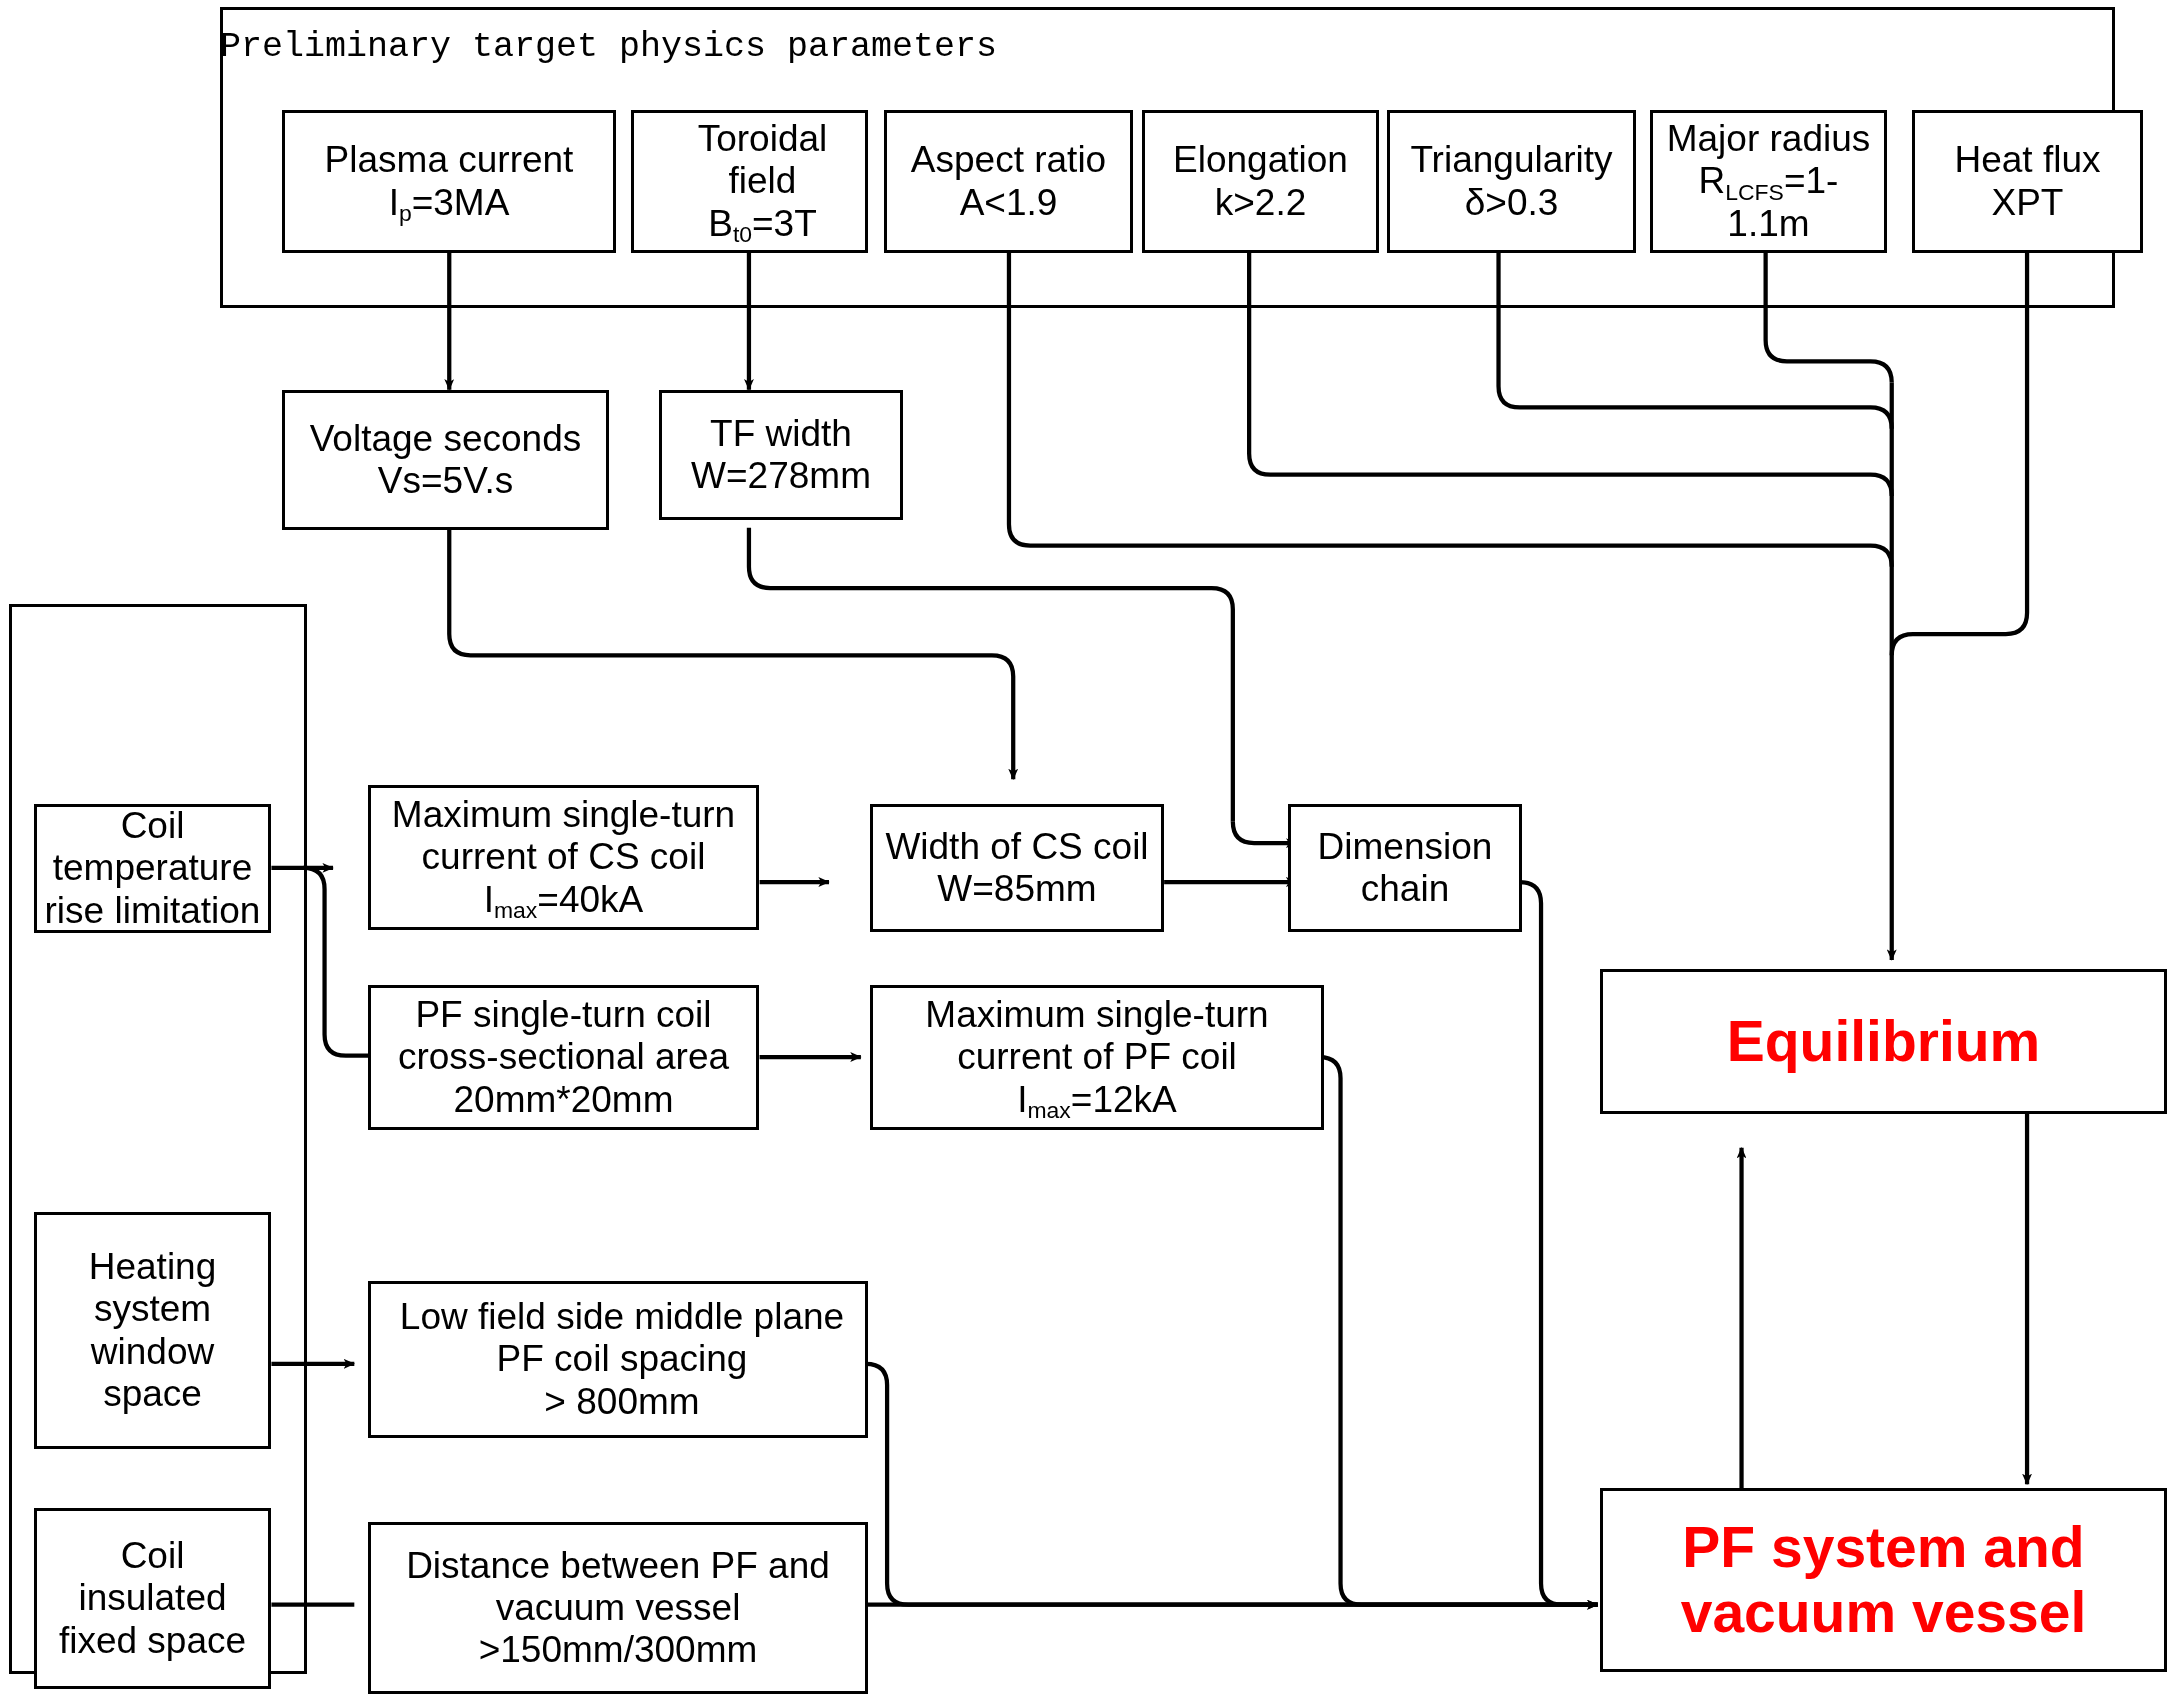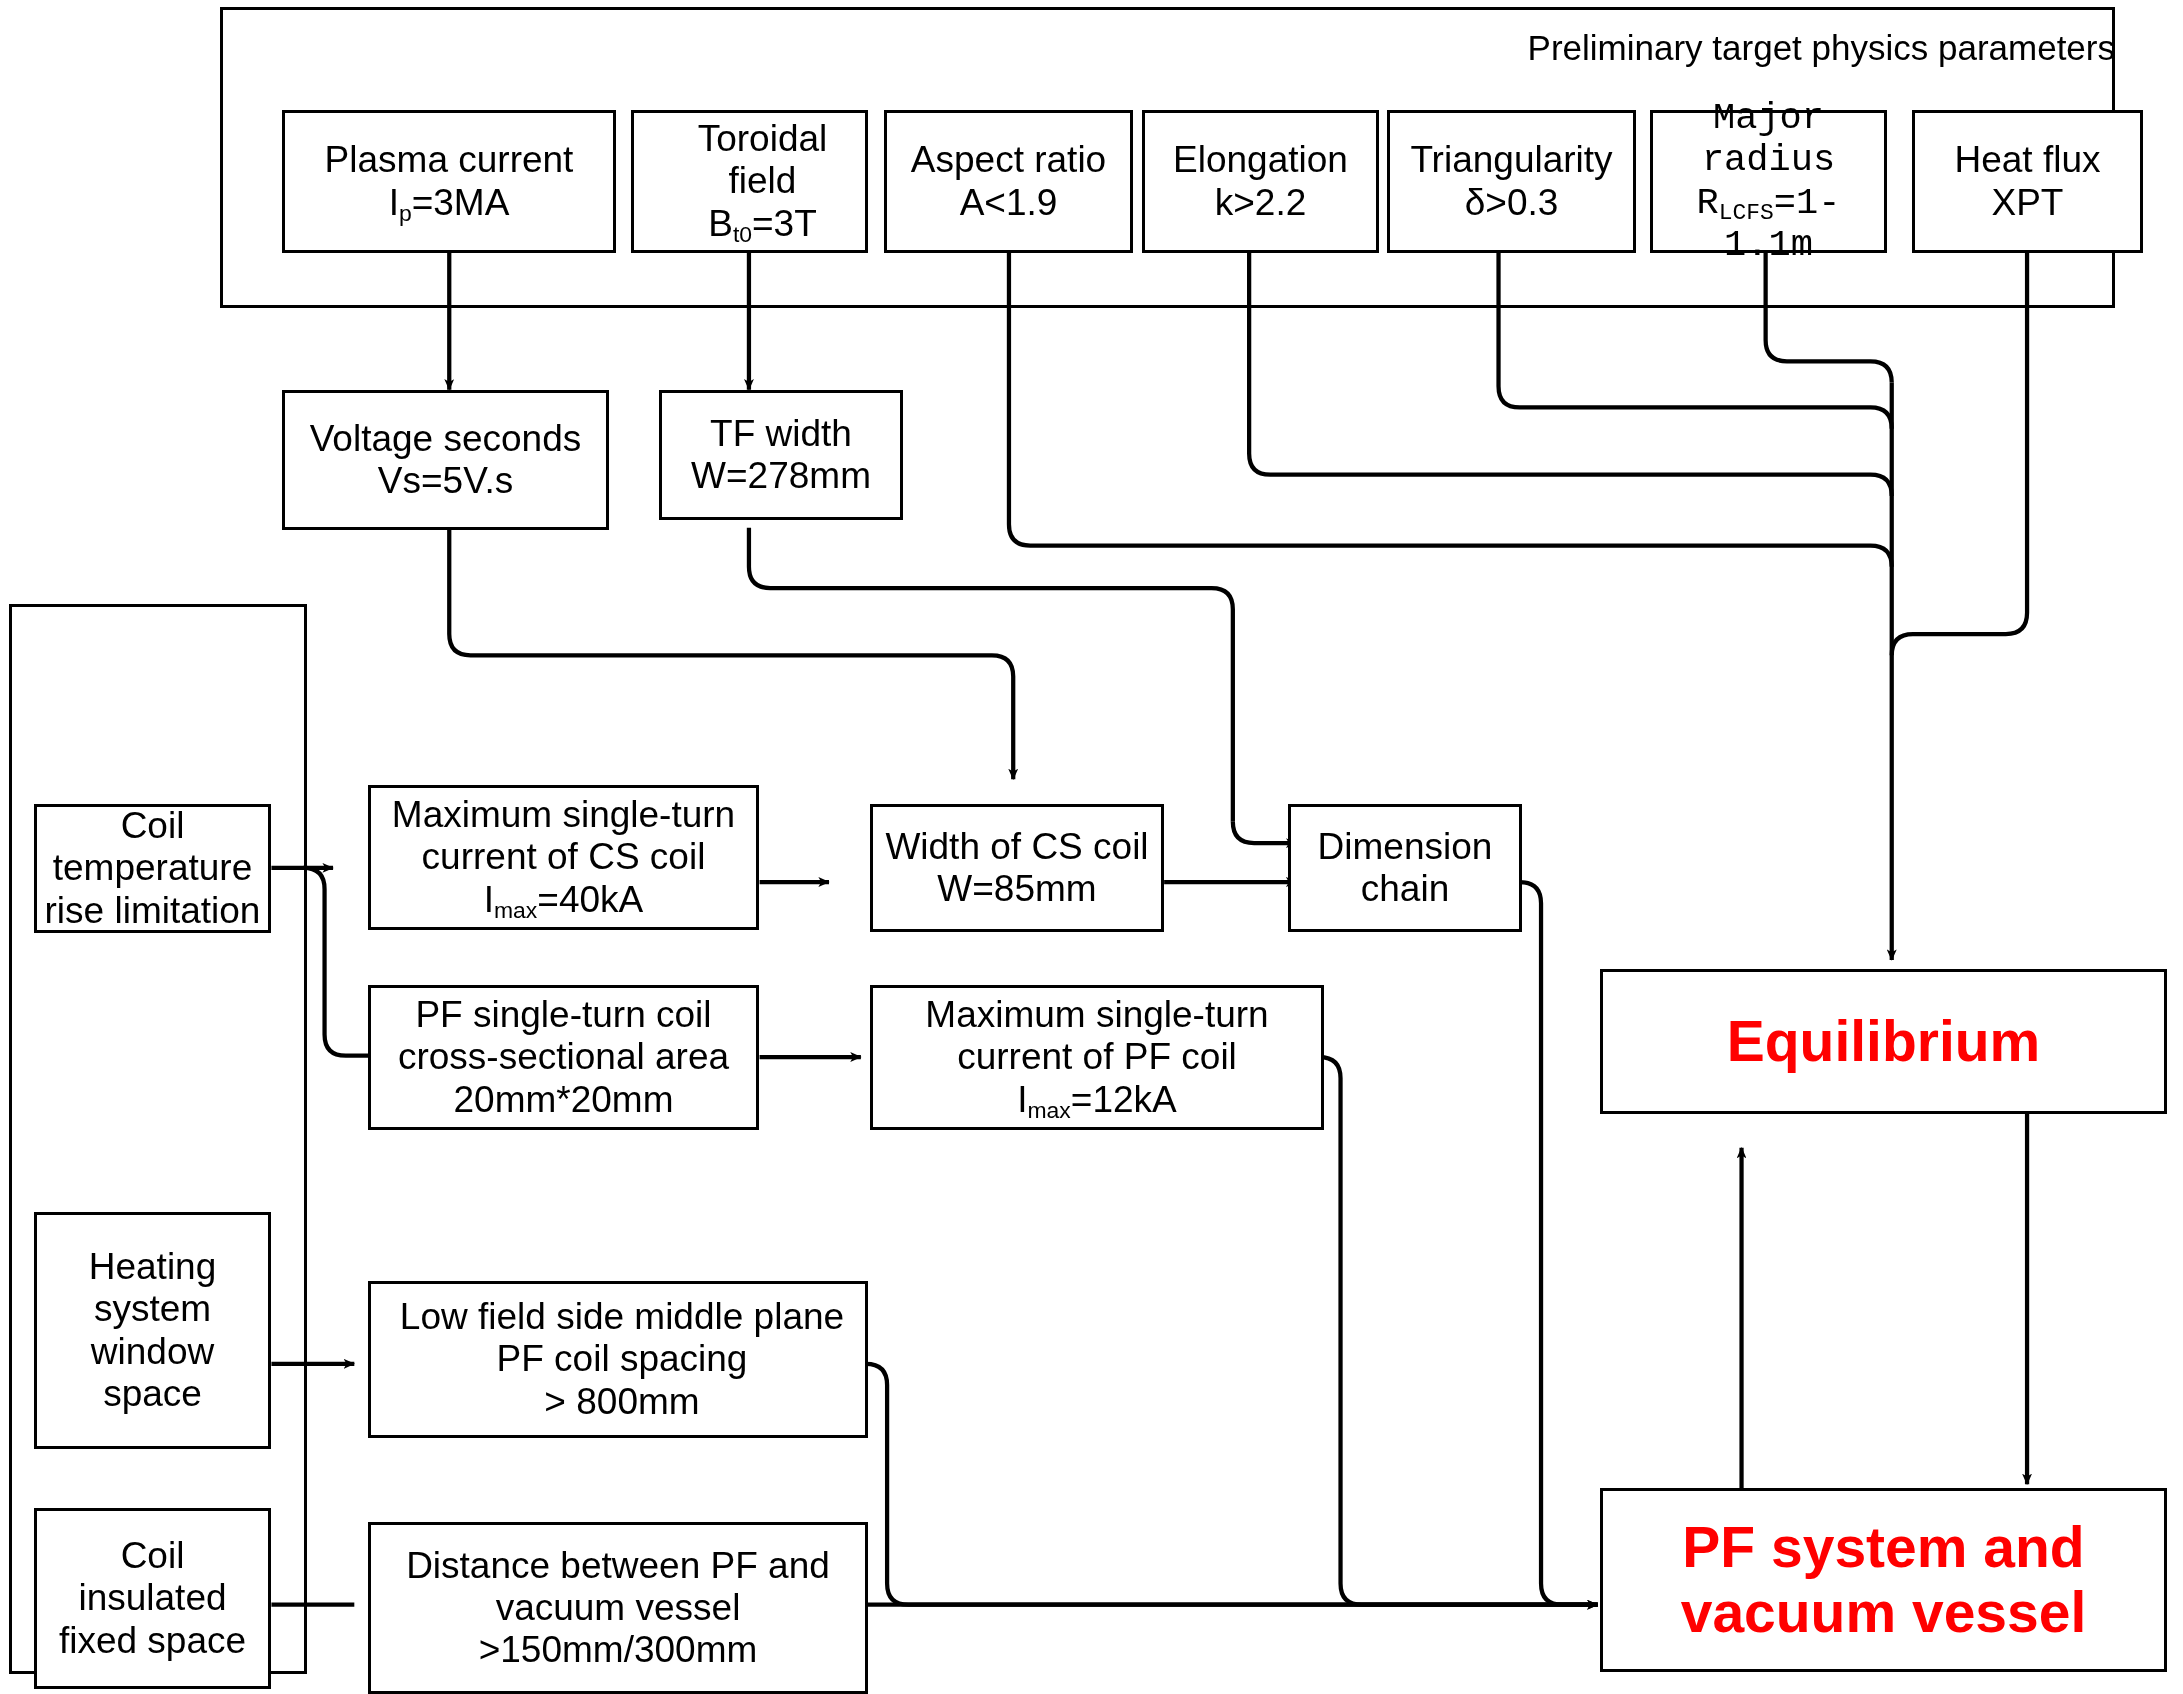--- a/index.html
+++ b/index.html
@@ -5,21 +5,21 @@
   html,body{margin:0;padding:0;background:#ffffff;}
   body{font-family:"Liberation Sans", sans-serif;}
   #stage{position:relative;width:2183px;height:1694px;background:#fff;overflow:hidden;}
   svg#wires{position:absolute;left:0;top:0;width:2183px;height:1694px;pointer-events:none;}
 
   .node{position:absolute;box-sizing:border-box;border:3.5px solid #000;background:#fff;
         display:flex;align-items:center;justify-content:center;text-align:center;
         color:#000;line-height:1.14;z-index:3;}
   .node .txt{display:block;width:100%;padding:0 4.3px;}
   .group{position:absolute;box-sizing:border-box;border:3.5px solid #000;background:transparent;z-index:1;}
-  .grouplabel{position:absolute;z-index:2;text-align:right;color:#000;line-height:1.14;}
+  .grouplabel{position:absolute;z-index:2;text-align:left;color:#000;line-height:1.14;font-family:Liberation Mono, monospace;}
 
   .f-title{font-size:35px;}
   .f-box{font-size:37px;}
   .f-red{font-size:57px;font-weight:bold;color:#FF0000;}
   sub{font-size:0.62em;vertical-align:baseline;position:relative;top:0.30em;}
 </style>
 </head>
 <body>
 
 <div id="stage">
@@ -113,21 +113,21 @@
     </span>
   </div>
 
   <div class="node f-box" style="left:1387px;top:110px;width:249px;height:143px;">
     <span class="txt">
       <span>Triangularity</span><br>
       <span>δ&gt;0.3</span>
     </span>
   </div>
 
-  <div class="node f-box" style="left:1650px;top:110px;width:237px;height:143px;font-family:Liberation Mono, monospace;">
+  <div class="node f-box" style="left:1650px;top:110px;width:237px;height:143px;">
     <span class="txt">
       <span>Major radius</span><br>
       <span>R</span><sub>LCFS</sub><span>=1-</span><br>
       <span>1.1m</span>
     </span>
   </div>
 
   <div class="node f-box" style="left:1912px;top:110px;width:231px;height:143px;">
     <span class="txt">
       <span>Heat flux</span><br>

